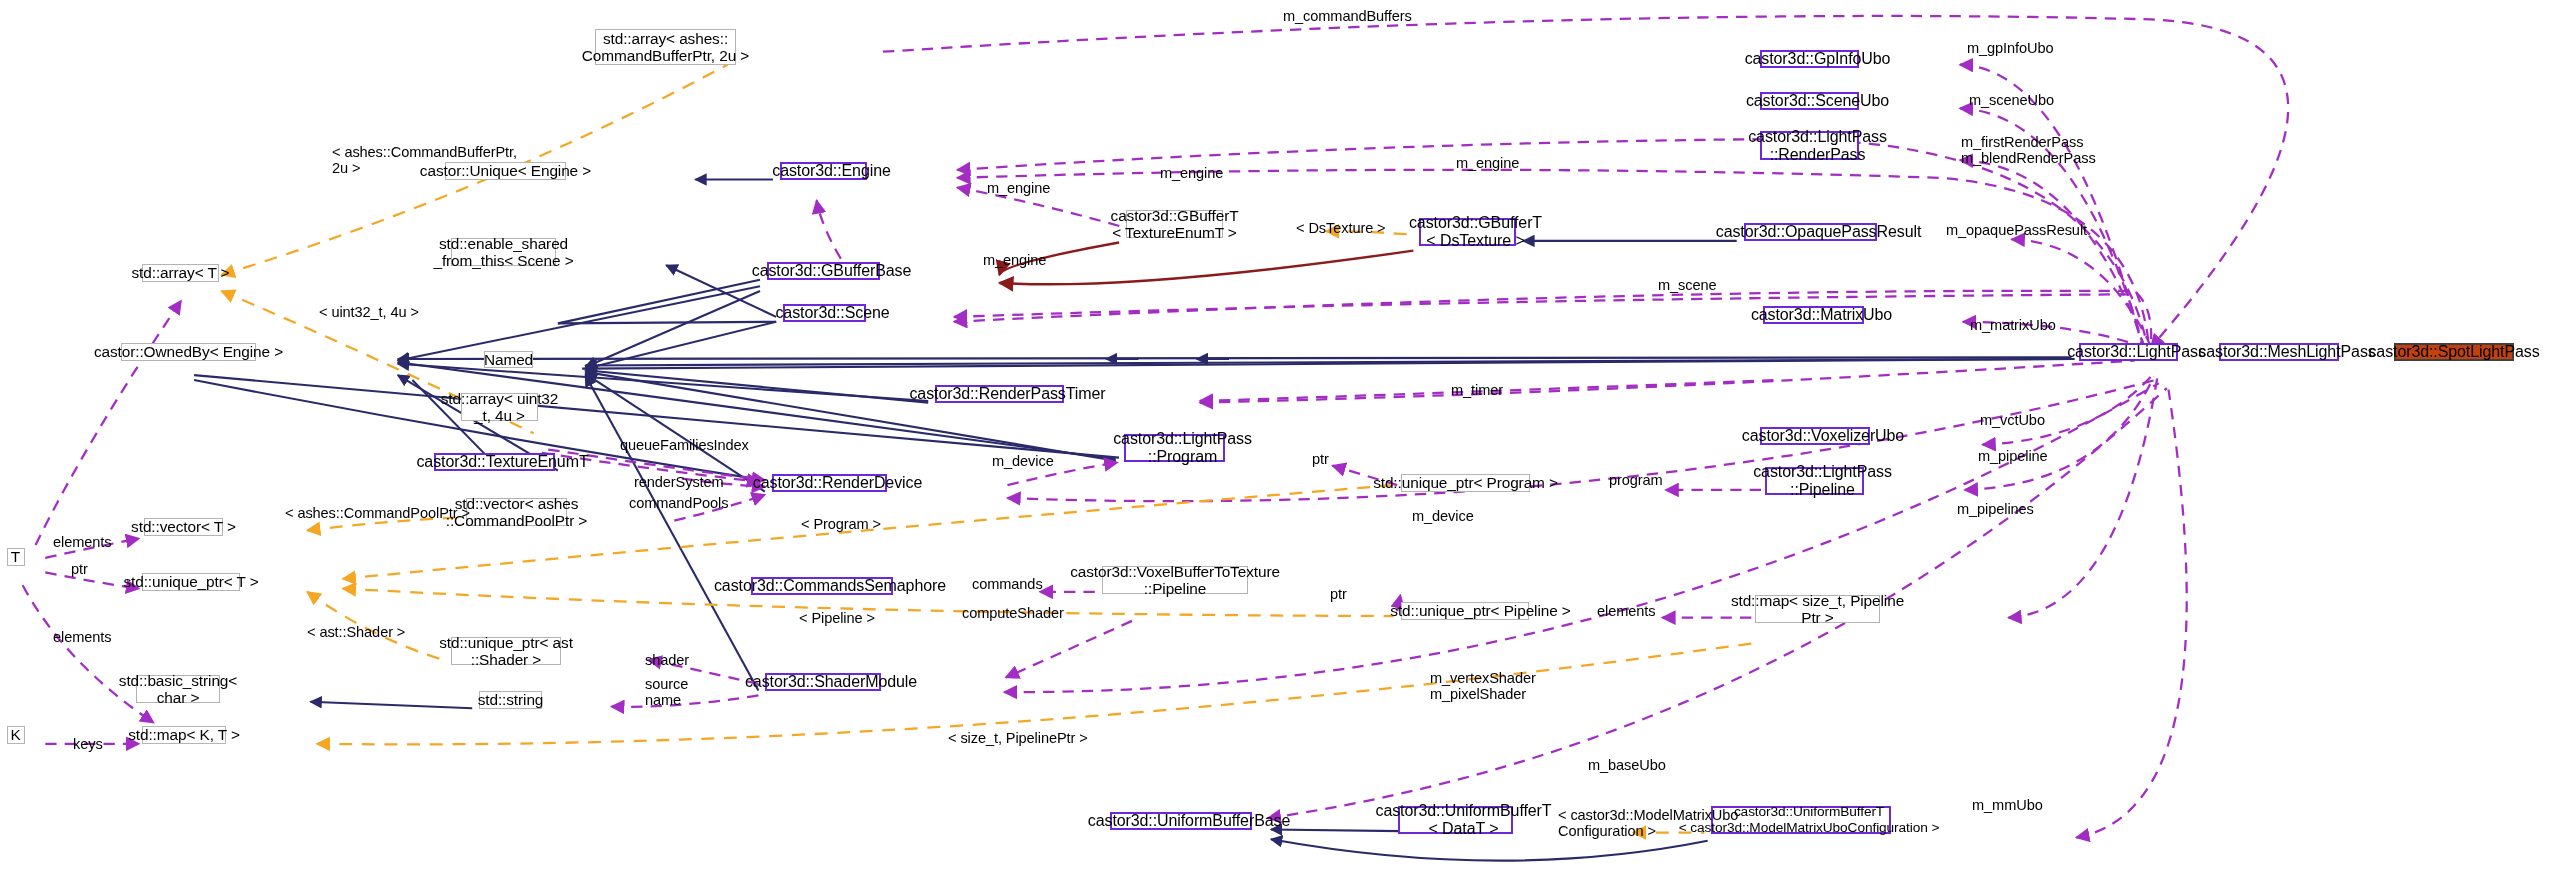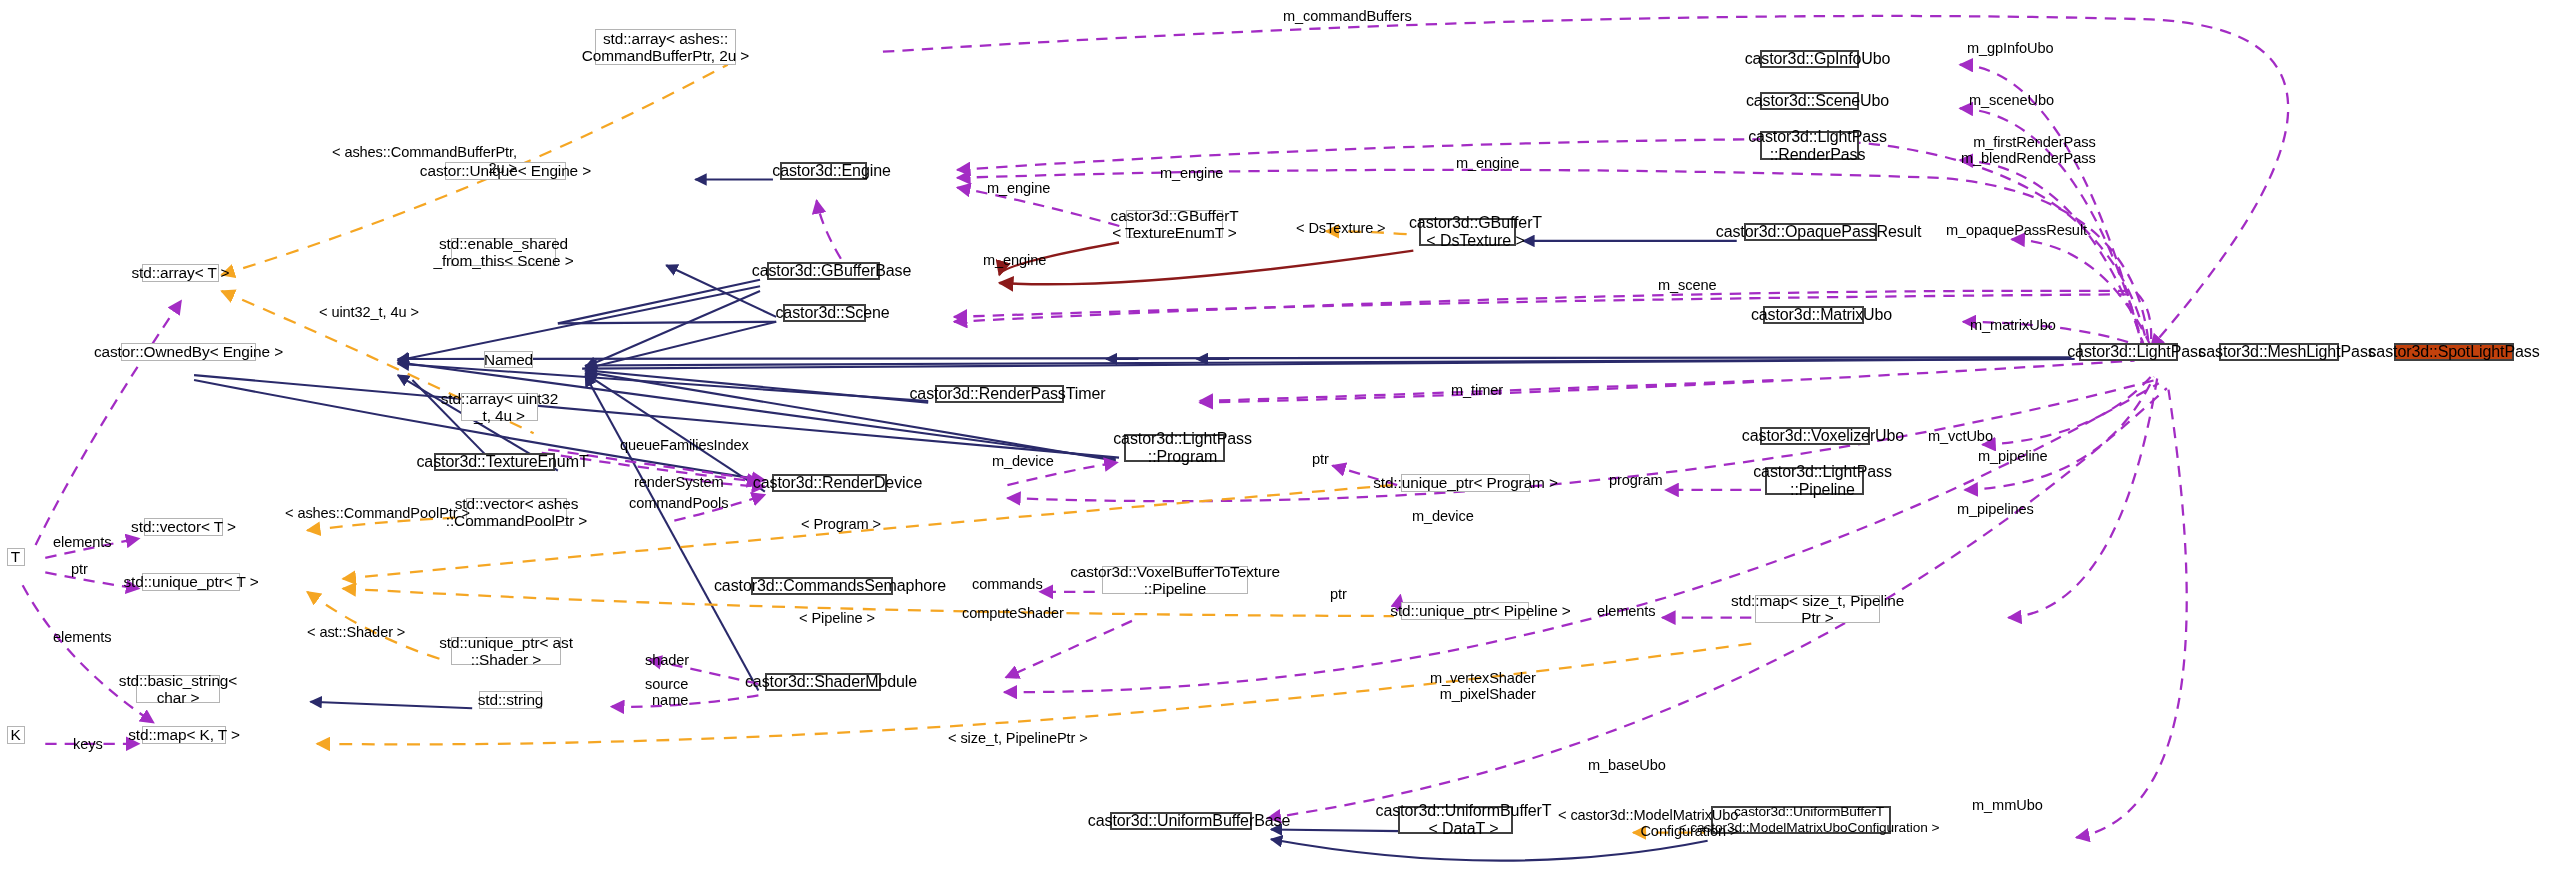--- a/index.html
+++ b/index.html
@@ -39,36 +39,36 @@
     white-space: pre;
     letter-spacing: -0.1px;
   }
   
   .node.tmpl {
     border: 1.2px solid #b4b4b4;
     font-size: 15.4px;
   }
   
   .node.cls {
-    border: 2px solid #404040;
+    border: 2px solid #6d28d9;
     font-size: 16px;
     padding-left: 16px;
   }
   
   .node.focus {
     background: #c2410c;
     border: 2px solid #404040;
     font-size: 16px;
   }
   .edge-label {
     position: absolute;
     font-size: 14.6px;
     color: #000000;
     white-space: pre;
-    text-align: right;
+    text-align: left;
     line-height: 1.15;
     letter-spacing: -0.1px;
   }
   .edge-label.two {
     line-height: 1.1;
   }
 </style>
 </head>
 <body>
 
@@ -357,21 +357,21 @@
   <div class="edge-label" style="left:1160px;top:165px;">m_engine</div>
   <div class="edge-label" style="left:1456px;top:155px;">m_engine</div>
   <div class="edge-label" style="left:987px;top:180px;">m_engine</div>
   <div class="edge-label" style="left:1296px;top:220px;">&lt; DsTexture &gt;</div>
   <div class="edge-label" style="left:1946px;top:222px;">m_opaquePassResult</div>
   <div class="edge-label" style="left:983px;top:252px;">m_engine</div>
   <div class="edge-label" style="left:319px;top:304px;">&lt; uint32_t, 4u &gt;</div>
   <div class="edge-label" style="left:1658px;top:277px;">m_scene</div>
   <div class="edge-label" style="left:1970px;top:317px;">m_matrixUbo</div>
   <div class="edge-label" style="left:1451px;top:382px;">m_timer</div>
-  <div class="edge-label" style="left:1928px;top:412px;margin-top:16px;">m_vctUbo</div>
+  <div class="edge-label" style="left:1980px;top:412px;">m_vctUbo</div>
   <div class="edge-label" style="left:620px;top:437px;">queueFamiliesIndex</div>
   <div class="edge-label" style="left:1978px;top:448px;">m_pipeline</div>
   <div class="edge-label" style="left:992px;top:453px;">m_device</div>
   <div class="edge-label" style="left:1312px;top:451px;">ptr</div>
   <div class="edge-label" style="left:1609px;top:472px;">program</div>
   <div class="edge-label" style="left:634px;top:474px;">renderSystem</div>
   <div class="edge-label" style="left:629px;top:495px;">commandPools</div>
   <div class="edge-label" style="left:285px;top:505px;">&lt; ashes::CommandPoolPtr &gt;</div>
   <div class="edge-label" style="left:1412px;top:508px;">m_device</div>
   <div class="edge-label" style="left:1957px;top:501px;">m_pipelines</div>

